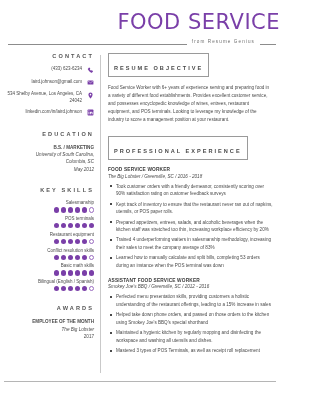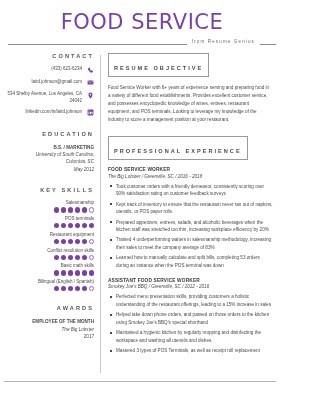--- a/index.html
+++ b/index.html
@@ -13,21 +13,21 @@
   }
   #page {
     position: relative;
     width: 280px; height: 396px;
     background: #ffffff;
   }
 
   
   .header {
     padding: 12px 0 0 4px;
-    text-align: center;
+    text-align: right;
   }
   .name-title {
     color: #7a3fa8;
     font-size: 21px;
     letter-spacing: 0.5px;
     font-weight: 400;
     line-height: 1;
     margin: 0;
     font-family: "DejaVu Sans", sans-serif;
   }

